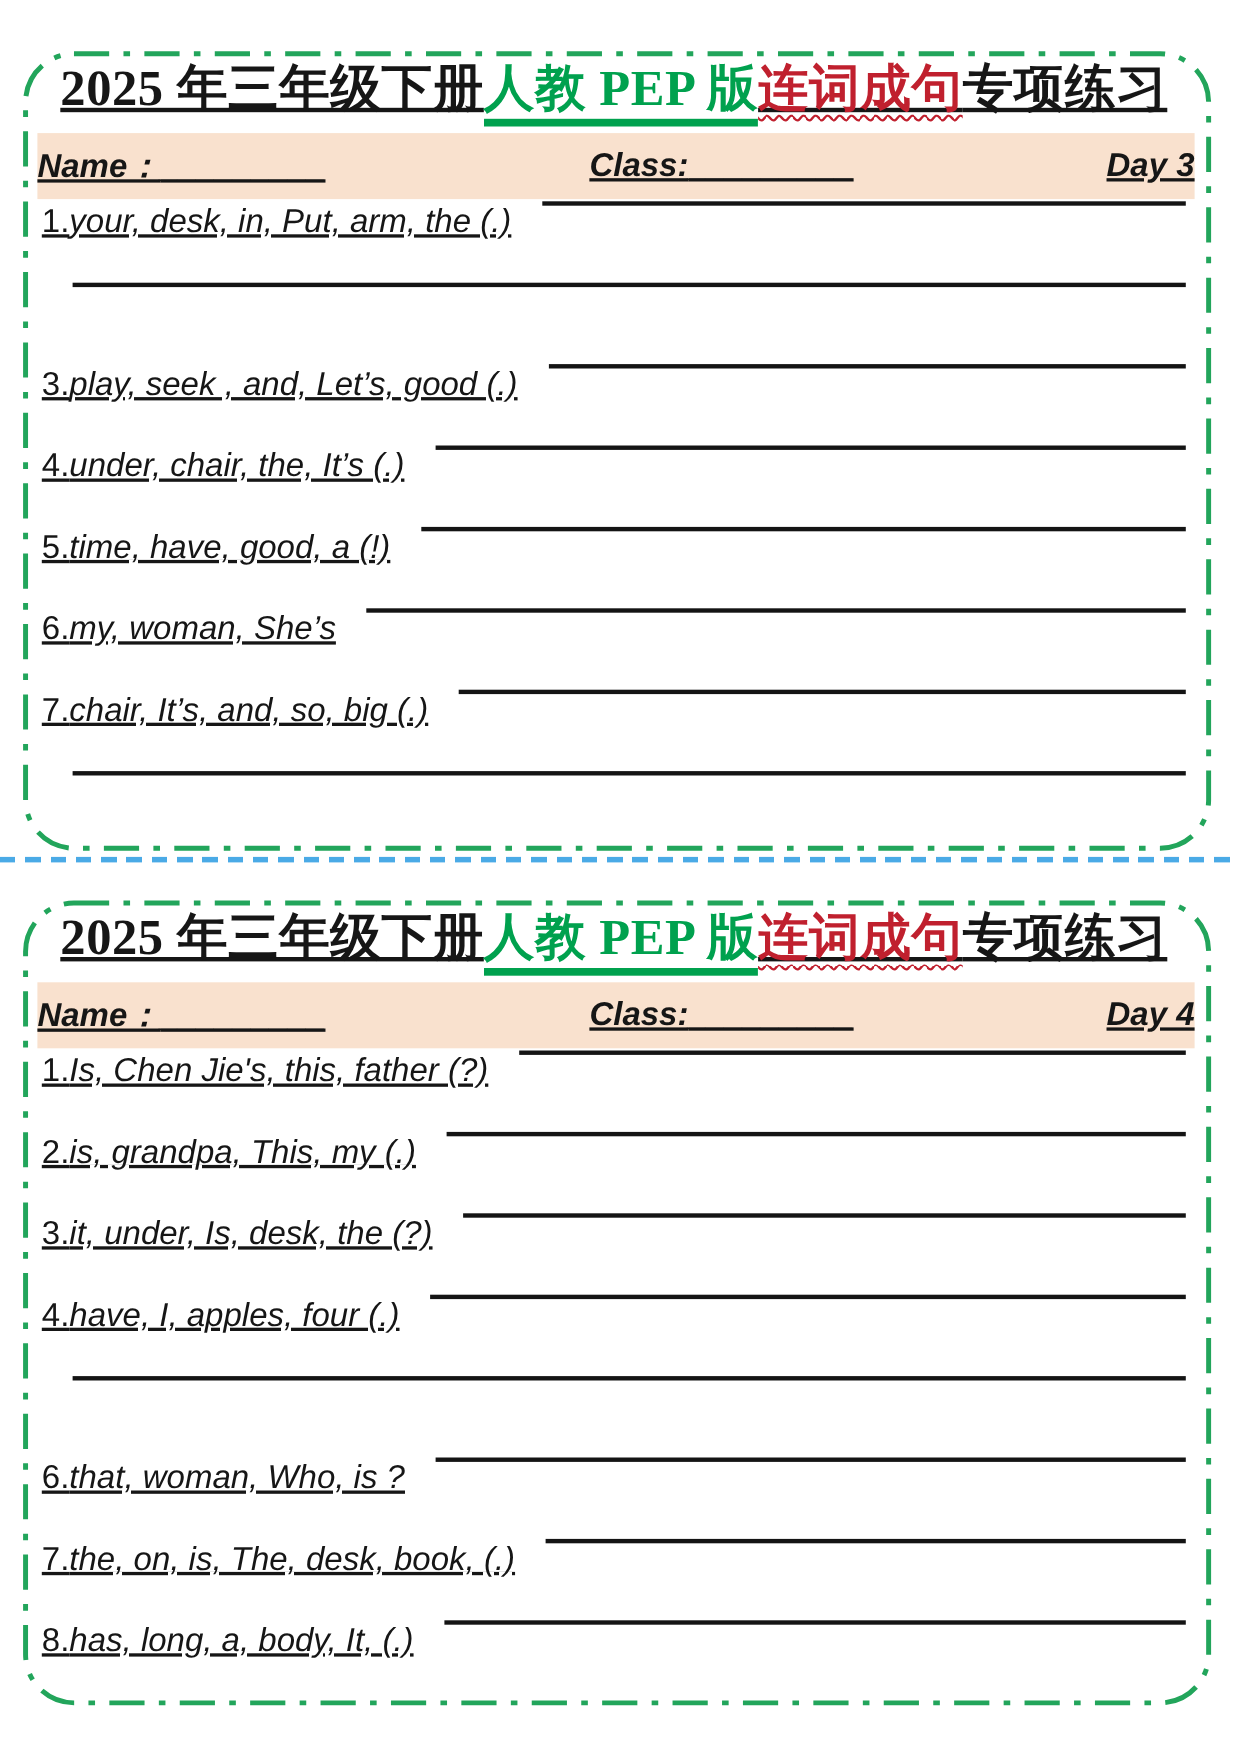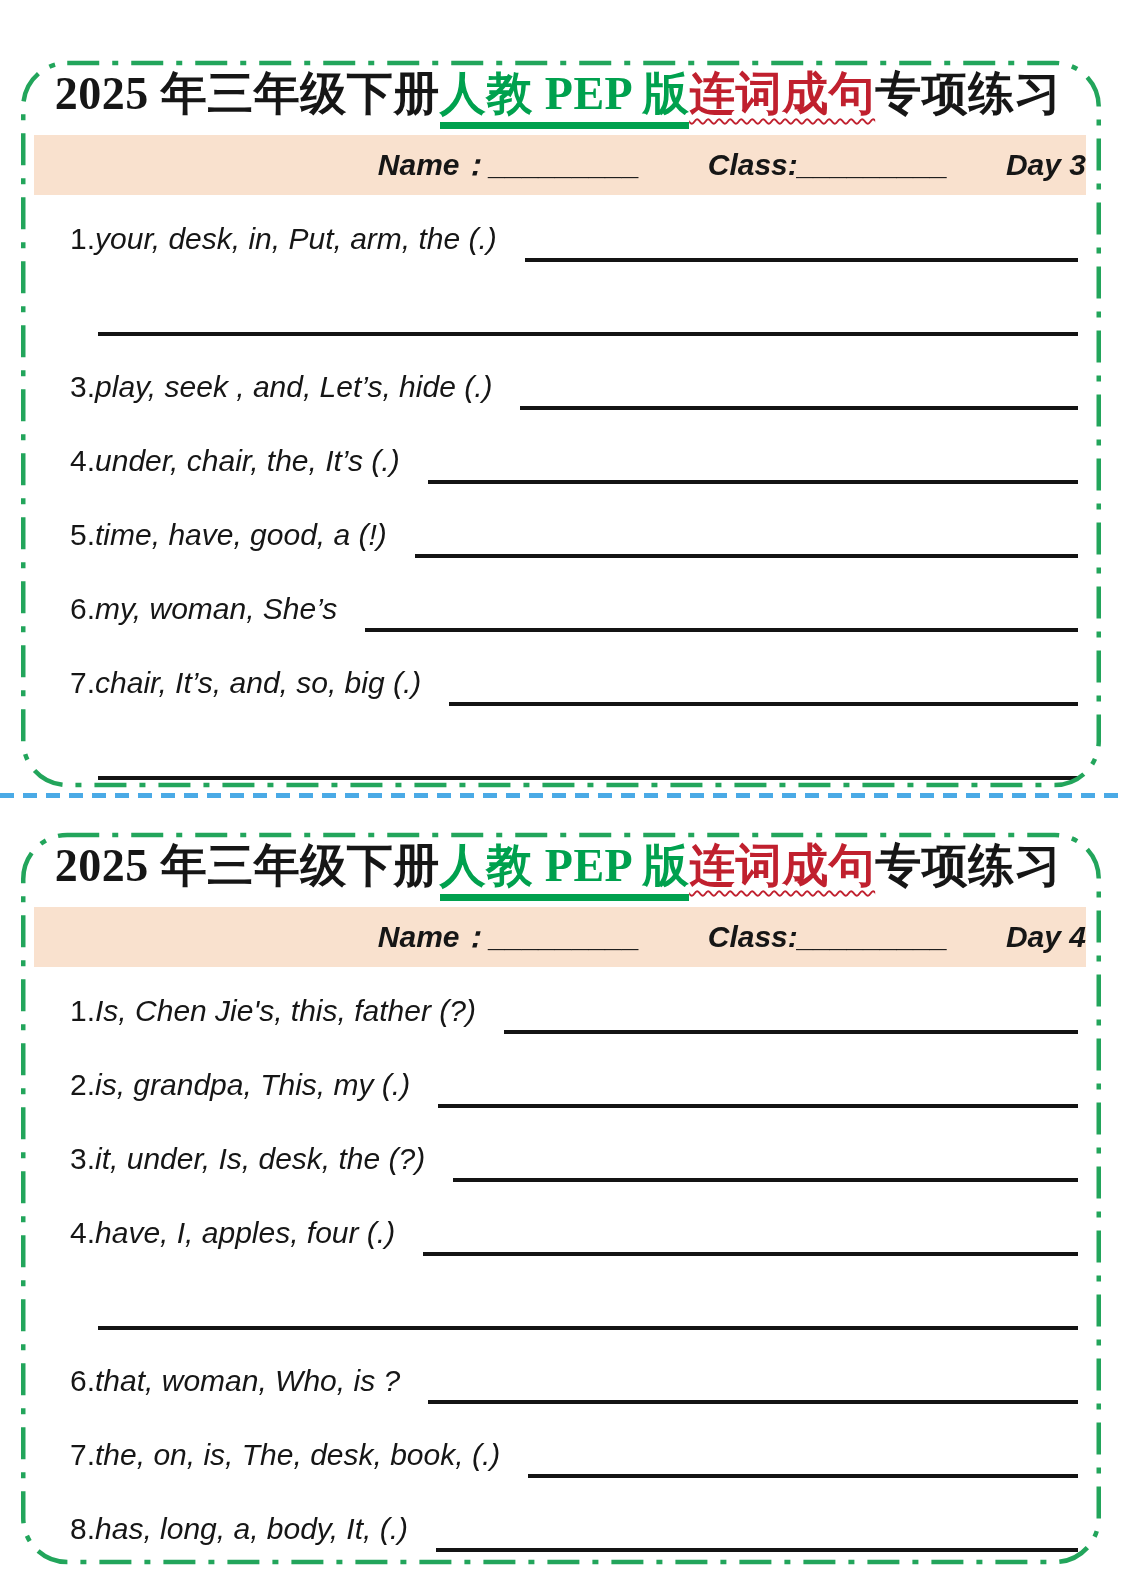--- a/index.html
+++ b/index.html
@@ -9,21 +9,21 @@
     --title-red:#c0202e;
     --banner-bg:#f9e1ce;
     --ink:#161616;
   }
   *{box-sizing:border-box;}
   html,body{margin:0;padding:0;}
   body{
     width:1122px;height:1587px;background:#ffffff;color:var(--ink);
     font-family:"Liberation Sans","DejaVu Sans",sans-serif;
   }
-  .page{width:1122px;height:1587px;padding-top:60px;}
+  .page{width:1122px;height:1587px;padding-top:46px;text-decoration:underline;}
   .section{
     position:relative;
     margin:0 20px;
     height:728px;
     padding:4px 24px 0 18px;
   }
   .section.second{height:733px;}
   .border-svg{
     position:absolute;left:0;top:0;width:100%;height:100%;
     pointer-events:none;
@@ -55,35 +55,34 @@
     text-decoration-color:var(--title-red);
     text-decoration-thickness:2px;
     text-underline-offset:9px;
   }
   .banner{
     background:var(--banner-bg);
     height:60px;
     margin:6px -8px 0 -4px;
     display:flex;
     align-items:center;
-    justify-content:flex-end;
+    justify-content:space-between;
     font-size:30px;
     font-style:italic;
     font-weight:600;
     white-space:nowrap;
   }
   .banner .grp{display:inline-flex;align-items:baseline;}
   .banner .grp.class-grp{margin-left:68px;}
   .banner .day{margin-left:58px;}
   .rows{margin-top:2px;}
   .row{
     display:flex;
-    align-items:flex-end;
+    align-items:flex-start;
     height:74px;
-    margin-left:32px;
   }
   .q{
     font-size:30px;
     line-height:1.25;
     padding-bottom:14px;
     white-space:nowrap;
   }
   .q .num{font-style:normal;}
   .q .words{font-style:italic;}
   .blank{
@@ -127,21 +126,21 @@
 
     <div class="rows">
       <div class="row">
         <span class="q"><span class="num">1.</span><span class="words">your, desk, in, Put, arm, the (.)</span></span>
         <span class="blank"></span>
       </div>
       <div class="row">
         <span class="blank"></span>
       </div>
       <div class="row">
-        <span class="q"><span class="num">3.</span><span class="words">play, seek , and, Let’s, hide (.)</span></span>
+        <span class="q"><span class="num">3.</span><span class="words">play, seek , and, Let’s, good (.)</span></span>
         <span class="blank"></span>
       </div>
       <div class="row">
         <span class="q"><span class="num">4.</span><span class="words">under, chair, the, It’s (.)</span></span>
         <span class="blank"></span>
       </div>
       <div class="row">
         <span class="q"><span class="num">5.</span><span class="words">time, have, good, a (!)</span></span>
         <span class="blank"></span>
       </div>

